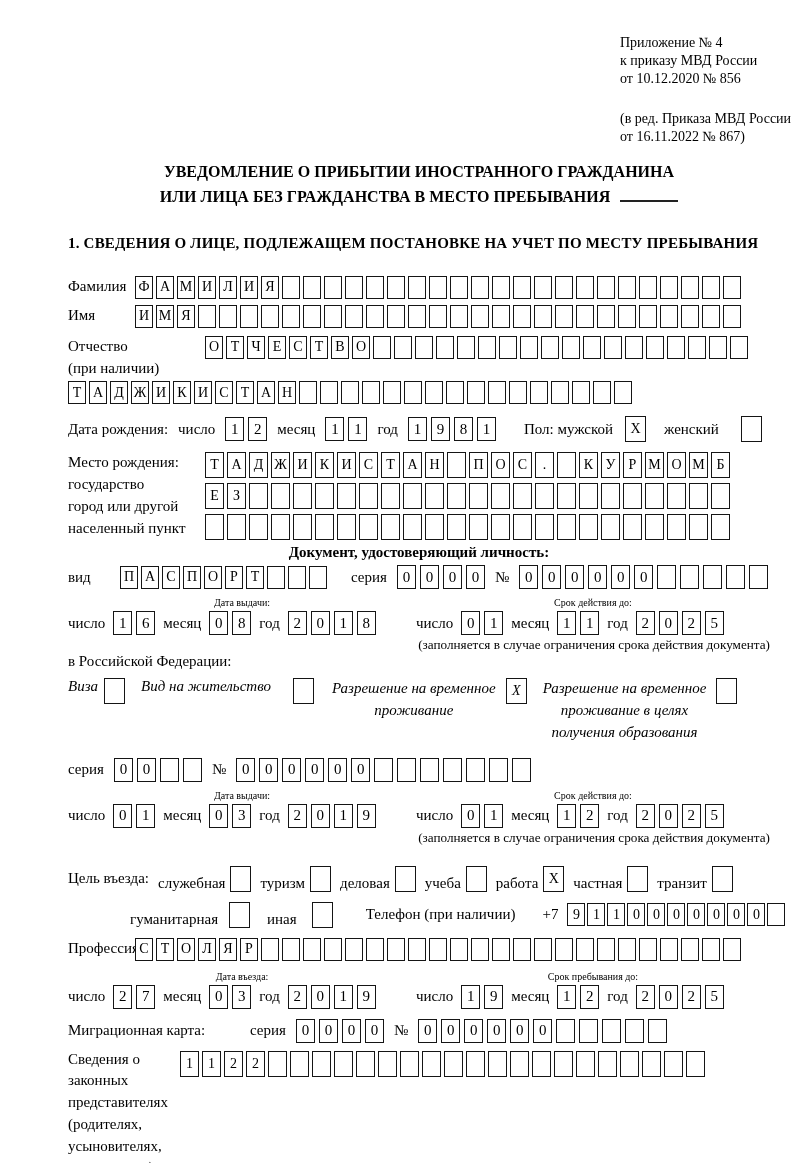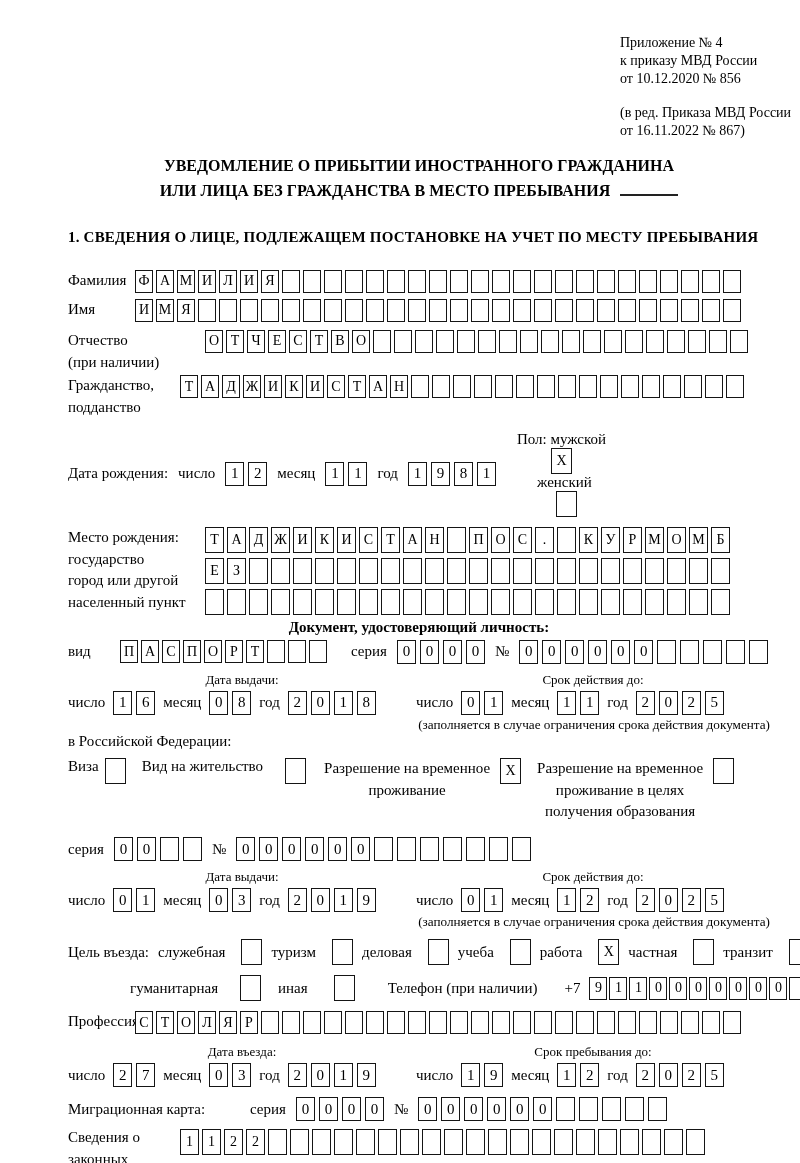--- a/index.html
+++ b/index.html
@@ -2,21 +2,21 @@
 <html><head>
 <meta charset="utf-8">
 <style>
   html,body{margin:0;padding:0;background:#fff;}
   body{width:800px;height:1163px;overflow:hidden;color:#000;
        font-family:"Liberation Serif","DejaVu Serif",serif;font-size:15px;}
   .page{padding:34px 30px 10px 68px;position:relative;}
 
   .annex{margin-left:552px;font-size:14px;line-height:1.3;}
   .annex div{white-space:nowrap;}
-  .annex .gap{margin-top:15px;}
+  .annex .gap{margin-top:21px;}
   .forma{text-align:right;font-weight:bold;font-size:15px;margin-top:20px;letter-spacing:.5px;}
 
   .title{text-align:center;font-weight:bold;font-size:16px;line-height:1.5;margin-top:14px;}
   .blank-line{display:inline-block;width:58px;border-bottom:2px solid #222;height:1em;vertical-align:baseline;margin-left:10px;}
 
   .sect{font-weight:bold;font-size:15px;margin-top:26px;letter-spacing:.2px;}
 
   .frow{display:flex;align-items:flex-start;margin-top:8px;}
   .flabel{flex:none;line-height:1.45;white-space:pre-line;}
   .lw67{width:67px;}  .lw112{width:112px;}  .lw137{width:137px;}  .lw42{width:42px;}
@@ -30,30 +30,30 @@
   .cb{width:19px !important;height:24px !important;}
 
   .center-head{font-weight:bold;text-align:center;font-size:15px;margin-top:8px;}
   .inline-gap{display:flex;align-items:center;gap:10px;}
   .w{flex:none;}
   .ml6{margin-left:6px;} .ml10{margin-left:10px;} .ml14{margin-left:14px;}
 
   .dategrp{display:flex;margin-top:8px;}
   .datecol-l{width:348px;flex:none;}
   .datecol-r{flex:1;}
-  .datehead{text-align:center;font-size:13px;}
+  .datehead{text-align:center;font-size:10px;}
   .dateline{display:flex;align-items:center;gap:8px;margin-top:3px;}
   .note{text-align:right;font-size:13.2px;margin-top:2px;}
 
-  .permit-row{display:flex;align-items:flex-start;margin-top:8px;}
+  .permit-row{display:flex;align-items:flex-start;margin-top:8px;font-style:italic;}
   .plabel{white-space:pre-line;text-align:center;line-height:1.45;}
-  .sex-grp{display:flex;align-items:center;gap:0;margin-left:11px;flex-direction:column;}
-
-  .purpose{display:flex;align-items:center;gap:9px;margin-top:9px;flex-wrap:nowrap;}
-  .pitem{display:flex;align-items:center;gap:16px;}
+  .sex-grp{display:flex;align-items:center;gap:12px;margin-left:18px;}
+
+  .purpose{display:flex;align-items:center;gap:9px;margin-top:20px;flex-wrap:nowrap;}
+  .pitem{display:flex;align-items:flex-end;gap:5px;}
   .nowrap{white-space:nowrap;}
 </style>
 </head>
 <body>
 
 <div class="page">
 
   <div class="annex">
     <div>Приложение № 4</div>
     <div>к приказу МВД России</div>
@@ -167,22 +167,20 @@
         <span class="box"></span>
         <span class="box"></span>
         <span class="box"></span>
         <span class="box"></span>
         <span class="box"></span>
         <span class="box"></span>
       </div>
   </div>
 
   <div class="frow" style="margin-top:2px;">
-    <div class="flabel lw112">Гражданство,
-подданство</div>
     <div class="boxes">
         <span class="box">Т</span>
         <span class="box">А</span>
         <span class="box">Д</span>
         <span class="box">Ж</span>
         <span class="box">И</span>
         <span class="box">К</span>
         <span class="box">И</span>
         <span class="box">С</span>
         <span class="box">Т</span>

